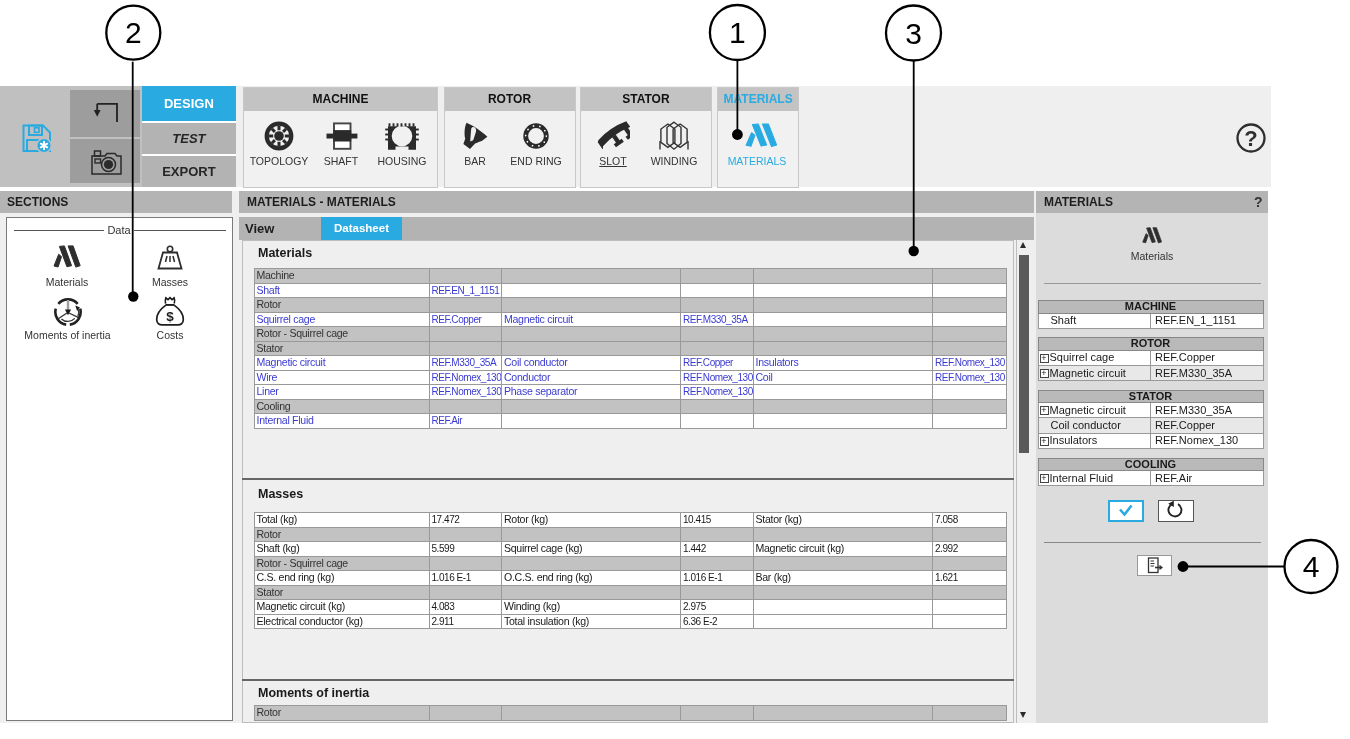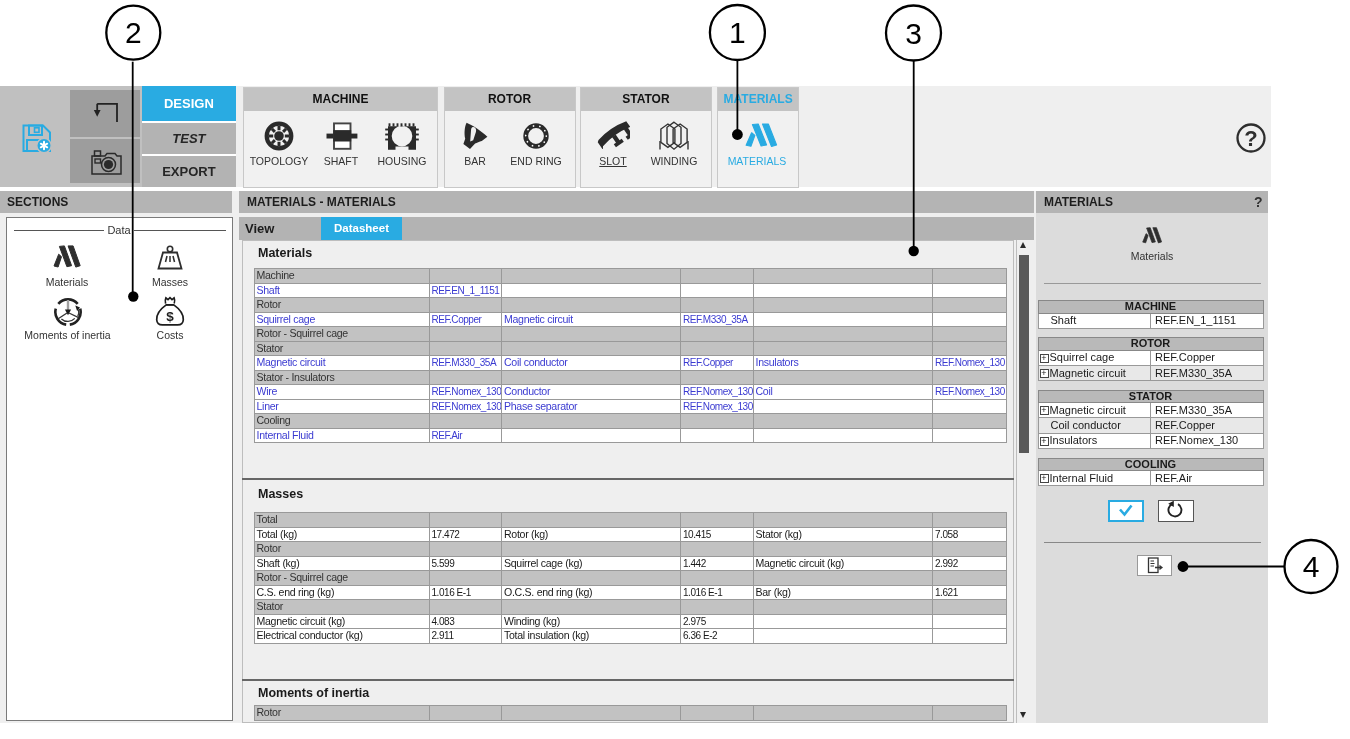--- a/index.html
+++ b/index.html
@@ -339,28 +339,20 @@
         </tr>
   <tr>
           <td class="lbl">Magnetic circuit</td>
           <td class="lbl">REF.M330_35A</td>
           <td class="lbl">Coil conductor</td>
           <td class="lbl">REF.Copper</td>
           <td class="lbl">Insulators</td>
           <td class="lbl">REF.Nomex_130</td>
         </tr>
   <tr>
-          <td class="cat">Stator - Insulators</td>
-          <td class="cat"></td>
-          <td class="cat"></td>
-          <td class="cat"></td>
-          <td class="cat"></td>
-          <td class="cat"></td>
-        </tr>
-  <tr>
           <td class="lbl">Wire</td>
           <td class="lbl">REF.Nomex_130</td>
           <td class="lbl">Conductor</td>
           <td class="lbl">REF.Nomex_130</td>
           <td class="lbl">Coil</td>
           <td class="lbl">REF.Nomex_130</td>
         </tr>
   <tr>
           <td class="lbl">Liner</td>
           <td class="lbl">REF.Nomex_130</td>
@@ -395,28 +387,20 @@
 <table class="dt" style="width:752px;">
   <colgroup>
         <col style="width:175px">
         <col style="width:72.5px">
         <col style="width:179px">
         <col style="width:72.5px">
         <col style="width:179.5px">
         <col style="width:73.5px">
       </colgroup>
   <tbody>
-        <tr>
-          <td class="cat">Total</td>
-          <td class="cat"></td>
-          <td class="cat"></td>
-          <td class="cat"></td>
-          <td class="cat"></td>
-          <td class="cat"></td>
-        </tr>
   <tr>
           <td class="blk">Total (kg)</td>
           <td class="blk">17.472</td>
           <td class="blk">Rotor (kg)</td>
           <td class="blk">10.415</td>
           <td class="blk">Stator (kg)</td>
           <td class="blk">7.058</td>
         </tr>
   <tr>
           <td class="cat">Rotor</td>

